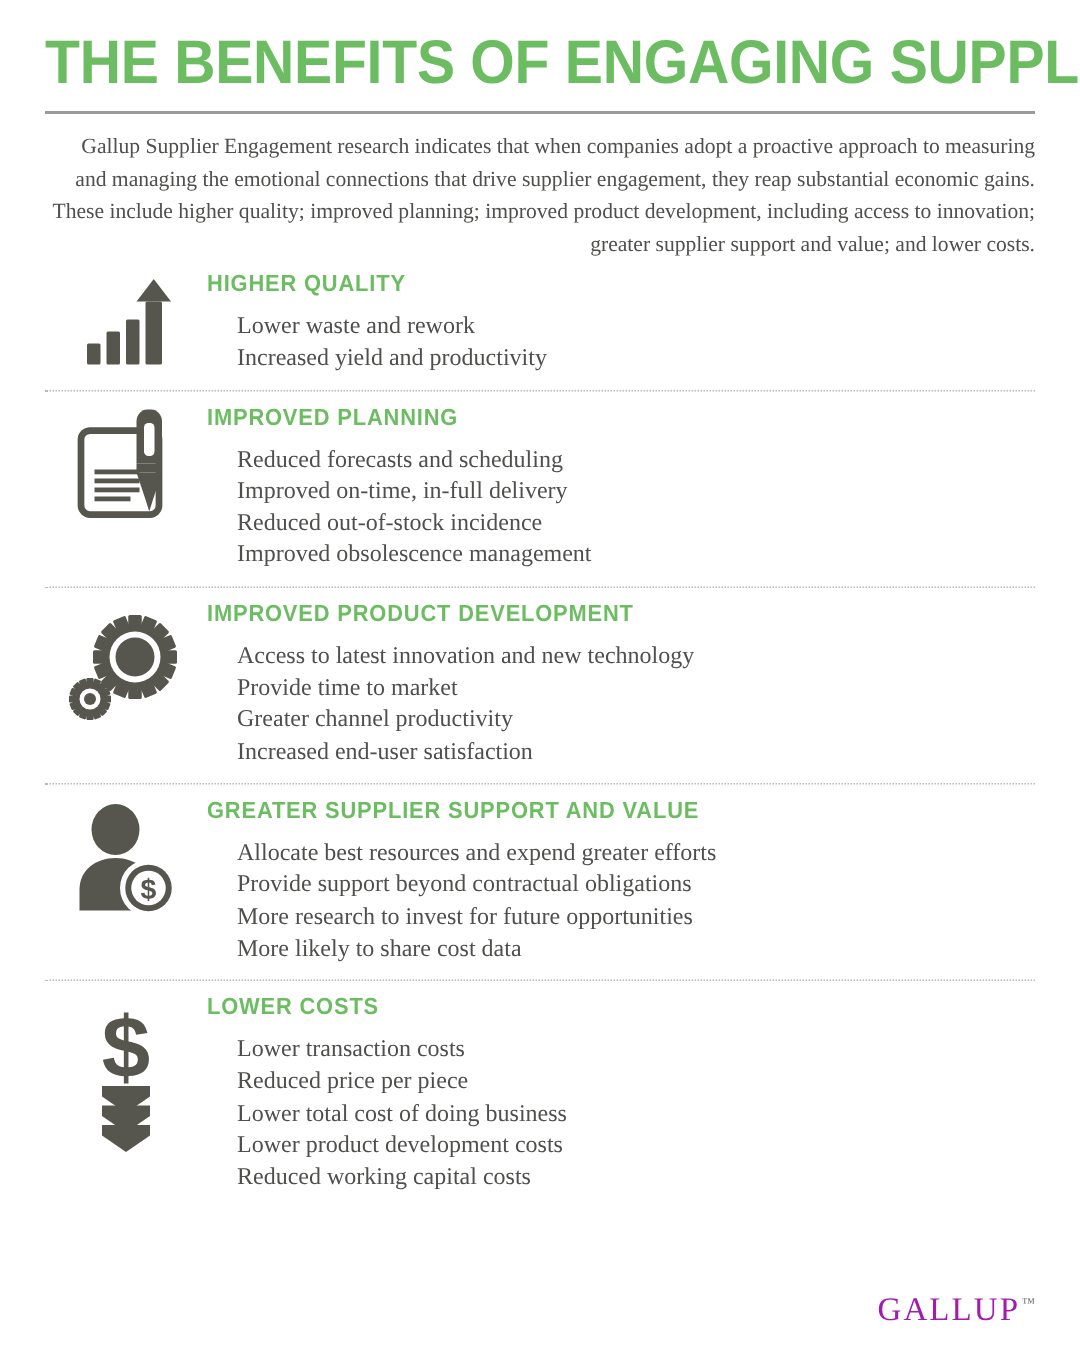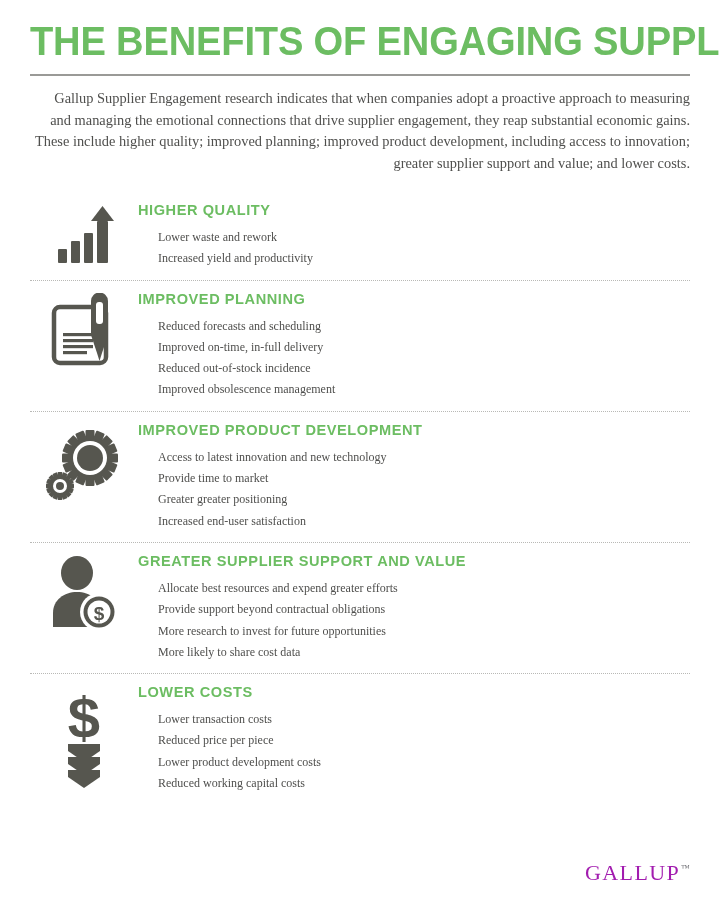--- a/index.html
+++ b/index.html
@@ -50,21 +50,21 @@
   .intro {
     font-family: "Liberation Serif", serif;
     font-size: 14.4px;
     line-height: 21.5px;
     color: #4f4f4d;
     text-align: right;
     width: 660px;
   }
 
   
-  .sections { margin-top: 24px; }
+  .sections { margin-top: 4px; }
 
   .section {
     display: flex;
     align-items: flex-start;
     position: relative;
     padding-bottom: 10px;
   }
 
   .divider {
     border-top: 1px dotted #b9b9b6;
@@ -101,21 +101,21 @@
     margin-bottom: 8px;
   }
 
   .bullets {
     list-style: none;
     padding-left: 20px;
   }
 
   .bullets li {
     font-family: "Liberation Serif", serif;
-    font-size: 12px;
+    font-size: 16px;
     line-height: 21.3px;
     color: #4f4f4d;
     white-space: nowrap;
   }
 
   
   .footer {
     position: absolute;
     right: 30px;
     bottom: 28px;
@@ -278,21 +278,21 @@
               <circle r="4" fill="#56564f"></circle>
             </g>
           </svg>
         </span>
       </div>
       <div class="text-col">
         <div class="section-title">IMPROVED PRODUCT DEVELOPMENT</div>
         <ul class="bullets">
           <li>Access to latest innovation and new technology</li>
           <li>Provide time to market</li>
-          <li>Greater greater positioning</li>
+          <li>Greater channel productivity</li>
           <li>Increased end-user satisfaction</li>
         </ul>
       </div>
     </div>
 
     <div class="divider"></div>
 
     <div class="section sec-3">
       <div class="icon-col">
         <span>
@@ -332,20 +332,21 @@
               <path d="M14 82 h32 v7 l-16 11 l-16 -11 z"></path>
             </g>
           </svg>
         </span>
       </div>
       <div class="text-col">
         <div class="section-title">LOWER COSTS</div>
         <ul class="bullets">
           <li>Lower transaction costs</li>
           <li>Reduced price per piece</li>
+          <li>Lower total cost of doing business</li>
           <li>Lower product development costs</li>
           <li>Reduced working capital costs</li>
         </ul>
       </div>
     </div>
 
   </div>
 
   <div class="footer">
     <span class="gallup-logo">GALLUP</span>

